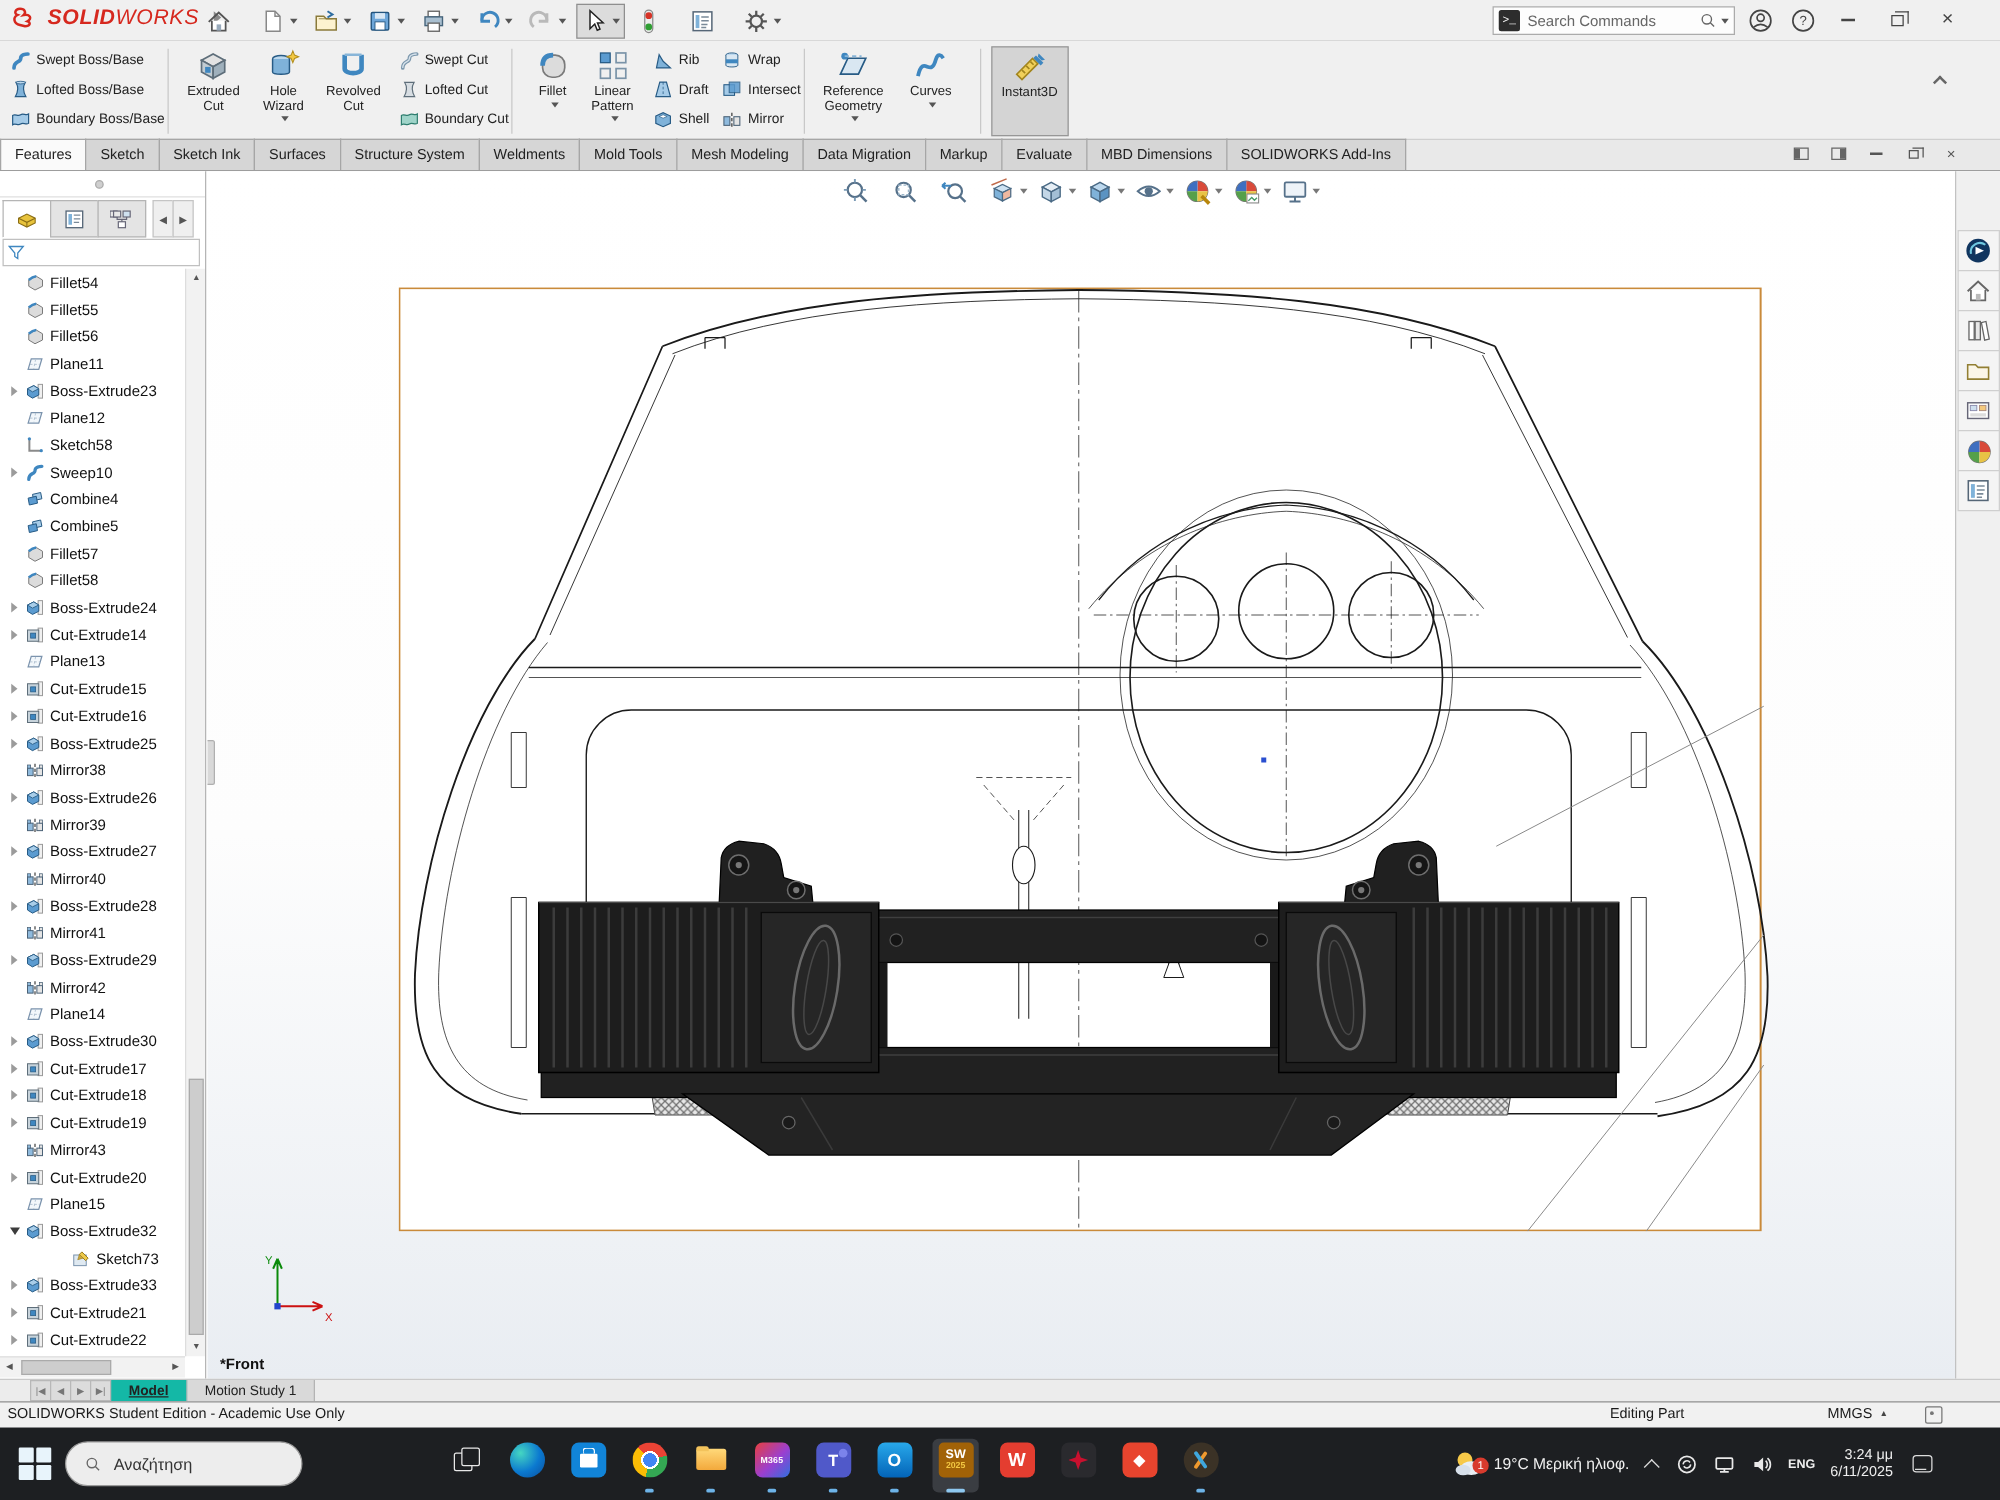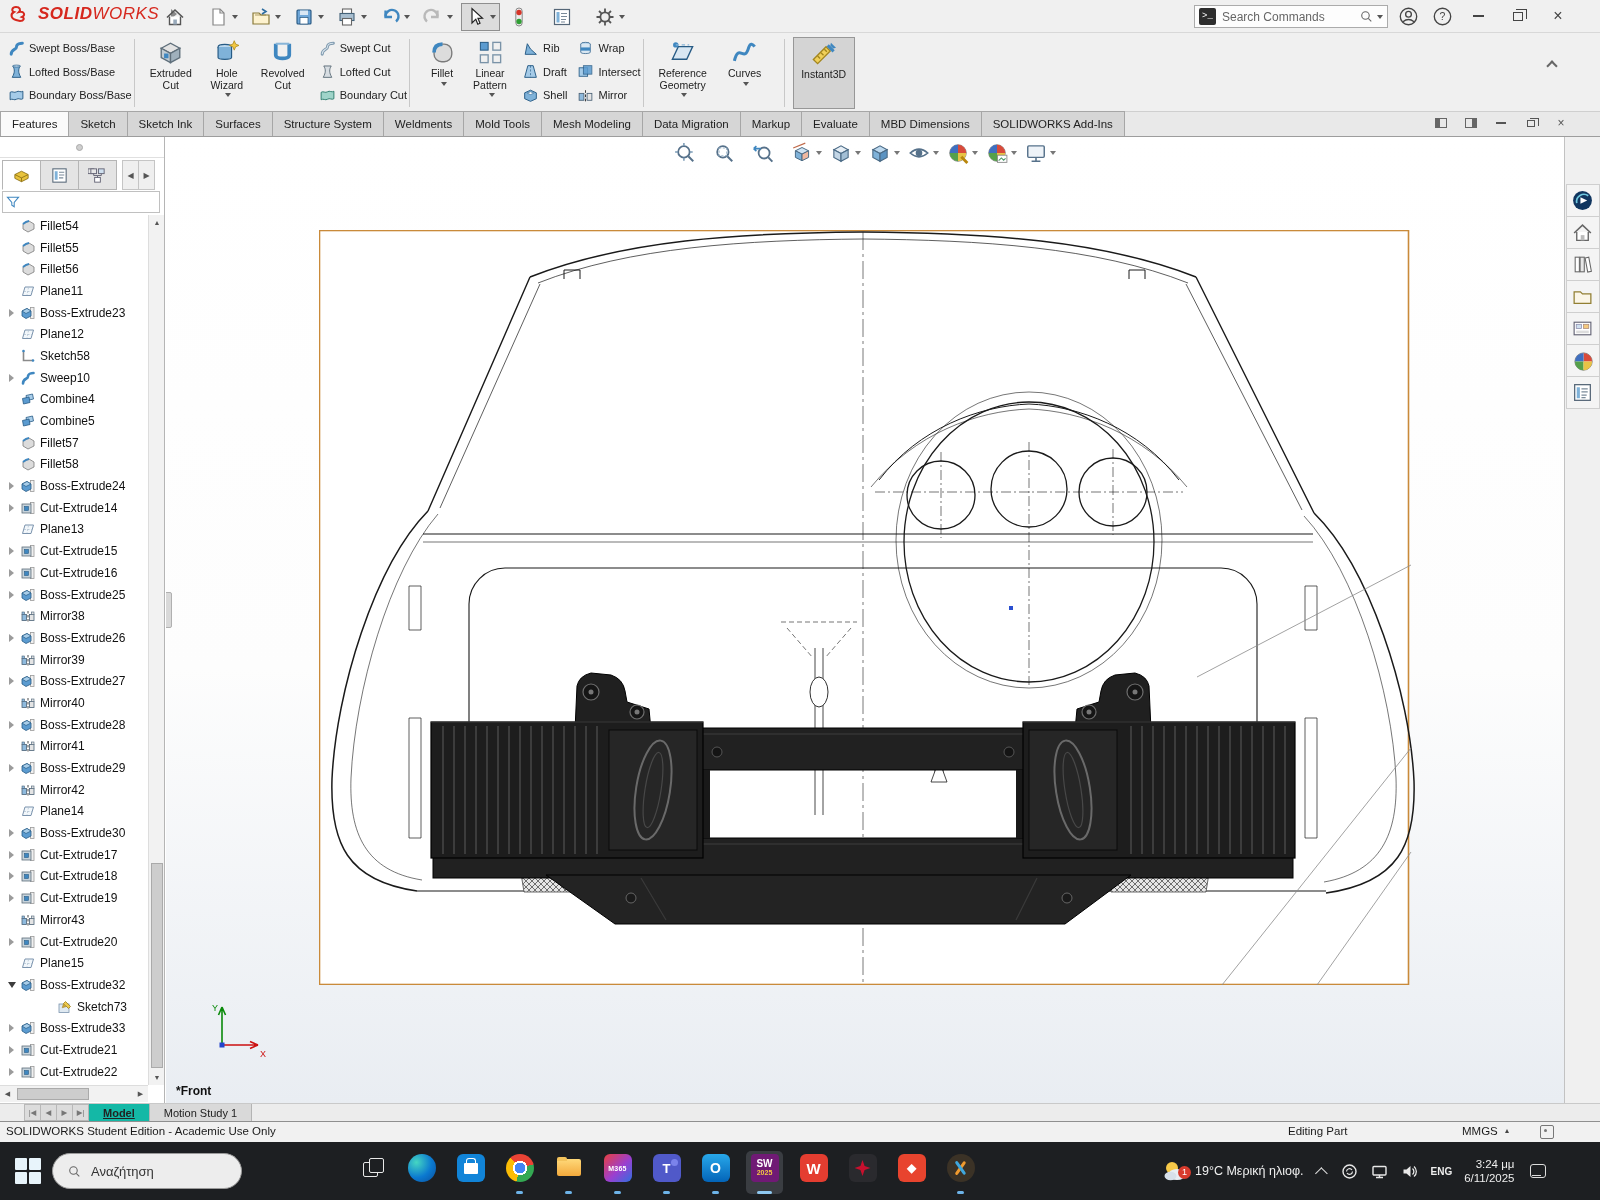--- a/index.html
+++ b/index.html
@@ -155,21 +155,21 @@
   .k-explorer .tile { background:transparent; }
   .k-explorer .tile::before { content:''; position:absolute; left:2px; top:5px; width:24px; height:17px; background:linear-gradient(#ffd97a,#f3a93c); border-radius:2px; }
   .k-explorer .tile::after { content:''; position:absolute; left:2px; top:3px; width:10px; height:4px; background:#f3c35c; border-radius:2px 2px 0 0; }
   .k-m365 .tile { background:linear-gradient(135deg,#e83f3f,#9b3fd0 55%,#2f6fe0); }
   .k-m365 .glyph { font-size:7px; letter-spacing:.2px; }
   .k-teams .tile { background:#5059c9; }
   .k-teams .glyph { font-size:13px; }
   .k-teams .tile::after { content:''; position:absolute; right:3px; top:5px; width:7px; height:7px; border-radius:50%; background:#7b83eb; }
   .k-outlook .tile { background:linear-gradient(180deg,#28a8ea,#0364b8); }
   .k-outlook .glyph { font-size:14px; }
-  .k-sw .tile { background:#701a75; border-radius:4px; }
+  .k-sw .tile { background:#a16207; border-radius:4px; }
   .k-sw .glyph { font-size:10px; line-height:10px; }
   .k-sw .glyph2 { font-size:7px; color:#f3c842; font-weight:700; line-height:8px; }
   .k-wps .tile { background:#e43d30; }
   .k-wps .glyph { font-size:15px; }
   .k-star .tile { background:#2a2a2e; }
   .k-star .tile::before { content:''; width:16px; height:16px; background:#c8102e; clip-path:polygon(50% 0,63% 37%,100% 50%,63% 63%,50% 100%,37% 63%,0 50%,37% 37%); }
   .k-diamond .tile { background:#e8442e; }
   .k-diamond .glyph { font-size:12px; }
   .k-snip .tile { background:#3b3226; border-radius:50%; }
   .k-snip .tile::before { content:''; position:absolute; width:2.5px; height:16px; background:#f09a2e; transform:rotate(35deg); border-radius:2px; }

